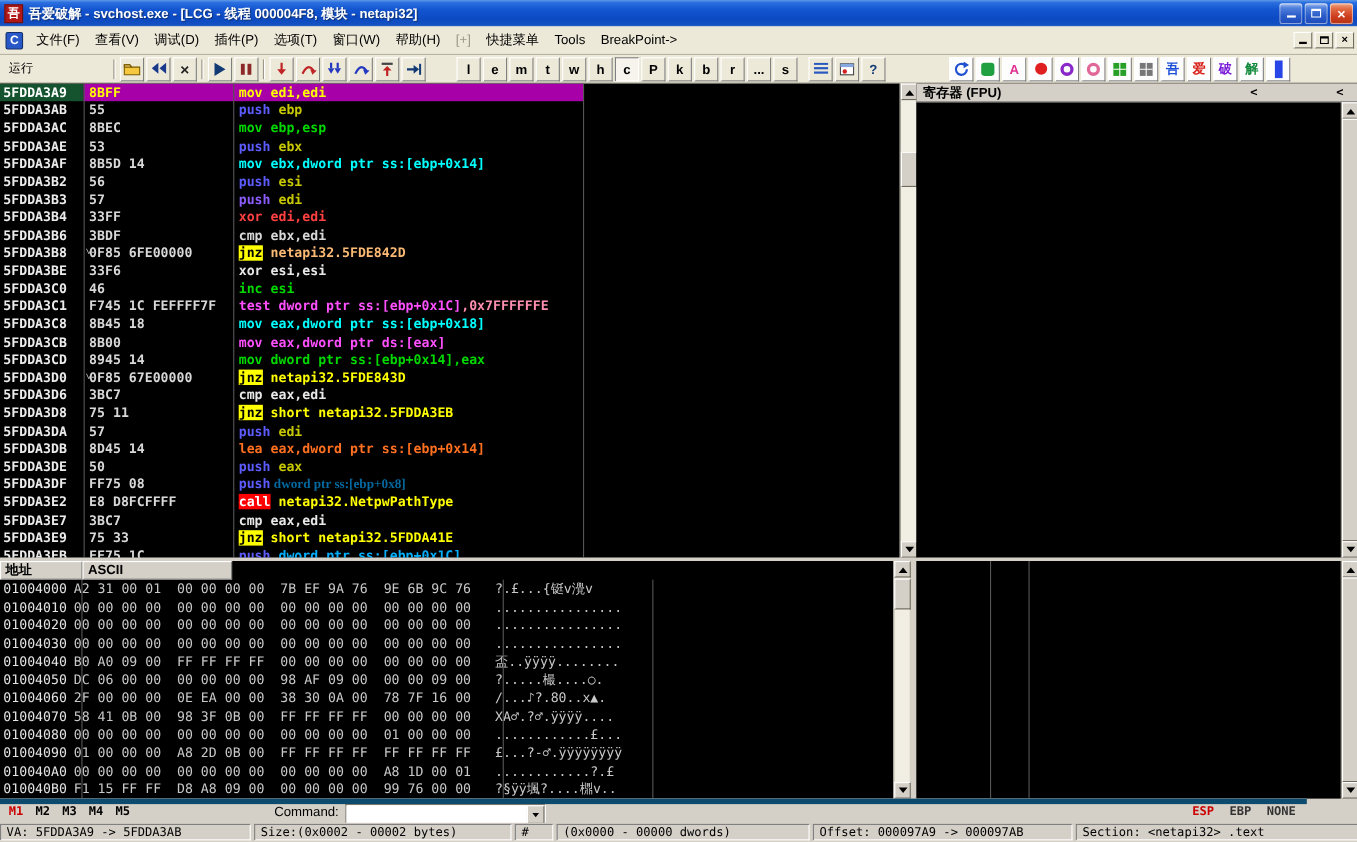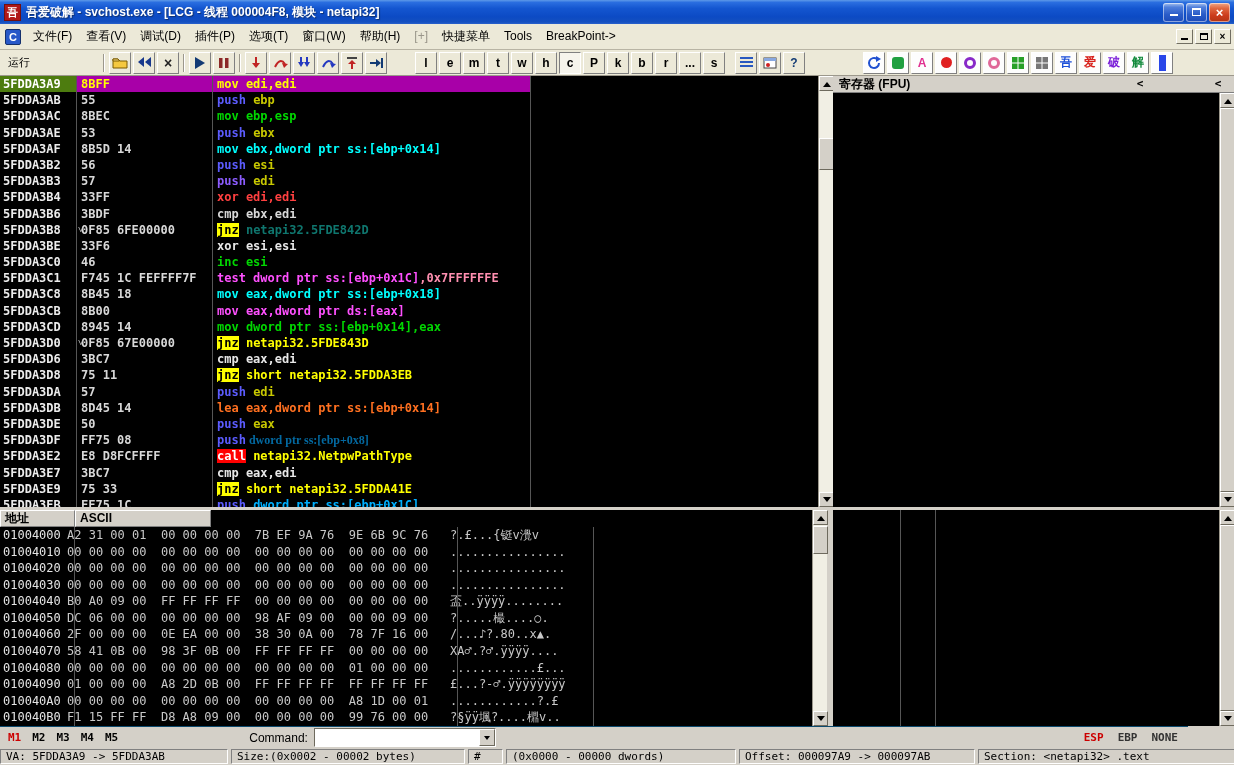--- a/index.html
+++ b/index.html
@@ -44,21 +44,21 @@
 .rose-ring{width:12px;height:12px;border:3px solid #e06898;border-radius:50%}
 .blue-bar{width:7px;height:16px;background:#2846e8}
 
 
 #disasm-panel{left:0;top:76px;width:818px;height:431px;background:#000;overflow:hidden}
 .drow{position:relative;display:flex;height:16.2px;font:bold 12px "DejaVu Sans Mono",monospace;white-space:pre;align-items:center}
 .da{width:76px;height:100%;line-height:16.2px;padding-left:3px;color:#ececec;flex:none}
 .db{width:136px;height:100%;line-height:16.2px;padding-left:5px;color:#d8d8d8;flex:none}
 .di{width:318px;height:100%;line-height:16.2px;padding-left:5px;flex:none}
 .dc{flex:1;height:100%}
-.drow.sel .da{background:#4d7c0f;color:#fff}
+.drow.sel .da{background:#14532d;color:#fff}
 .drow.sel .db,.drow.sel .di{background:#a800a8;color:#ffff00}
 .dmark{position:absolute;left:78px;top:0;color:#c8c8c8;font:bold 10px "DejaVu Sans Mono",monospace;line-height:16.2px}
 .colline{position:absolute;width:1px;background:#565656;top:0}
 .sbar{position:absolute;width:15px;background:#f1efe4;border-left:1px solid #9c988c}
 .sb-btn{position:absolute;left:0;width:15px;height:15px;background:#d4d0c8;border:1px solid;border-color:#fff #6e6a5e #6e6a5e #fff;display:flex;align-items:center;justify-content:center}
 .sb-btn.up{top:0}.sb-btn.down{bottom:0}
 .tri-up{width:0;height:0;border:4px solid transparent;border-bottom:5px solid #000;margin-bottom:3px}
 .tri-down{width:0;height:0;border:4px solid transparent;border-top:5px solid #000;margin-top:3px}
 .sb-thumb{position:absolute;left:0;width:15px;background:#d4d0c8;border:1px solid;border-color:#fff #6e6a5e #6e6a5e #fff}
 #registers-panel{left:833px;top:76px;width:401px;height:431px;background:#000}
@@ -70,21 +70,21 @@
 #dump-panel{left:0;top:510px;width:812px;height:216px;background:#000;overflow:hidden}
 #dump-header{height:17px;display:flex;background:#000}
 .hdrcell{background:#d4d0c8;border:1px solid;border-color:#fff #808080 #808080 #fff;font:bold 12px "Liberation Sans",sans-serif;color:#000;line-height:15px;padding-left:4px;flex:none}
 .hrow{display:flex;height:16.58px;font:12px "DejaVu Sans Mono",monospace;white-space:pre;align-items:center}
 .ha{width:62px;padding-left:3px;color:#e4e4e4;flex:none;line-height:16.58px}
 .hh{width:383px;padding-left:5px;color:#c8c8c8;flex:none;line-height:16.58px}
 .hasc{width:136px;padding-left:5px;color:#c8c8c8;flex:none;line-height:16.58px}
 #stack-panel{left:833px;top:510px;width:386px;height:216px;background:#000;position:absolute}
 
 
-#commandbar{left:0;top:726px;width:1188px;height:22px;background:#d4d0c8;border-top:1px solid #0c4a6e;display:flex;align-items:center}
+#commandbar{left:0;top:726px;width:1188px;height:22px;background:#d4d0c8;border-top:5px solid #0c4a6e;display:flex;align-items:flex-start}
 #command-tabs{display:flex;margin-left:8px}
 .mtab{font:bold 11px "DejaVu Sans Mono",monospace;color:#000;margin-right:11px}
 .mtab.active{color:#cc0000}
 #command-label{font:12px "Liberation Sans",sans-serif;color:#000;margin-left:120px}
 #command-combo{width:182px;height:19px;background:#fff;border:1px solid;border-color:#6e6a5e #fff #fff #6e6a5e;margin-left:6px;display:flex}
 #command-input{flex:1;border:0;outline:0;font:12px "DejaVu Sans Mono",monospace;padding:1px 2px;background:#fff}
 #combo-drop{width:16px;height:17px;background:#d4d0c8;border:1px solid;border-color:#fff #6e6a5e #6e6a5e #fff;display:flex;align-items:center;justify-content:center}
 .tri-down-s{width:0;height:0;border:3px solid transparent;border-top:4px solid #000;margin-top:3px}
 #command-flags{margin-left:auto;margin-right:10px;display:flex}
 .flag{font:bold 11px "DejaVu Sans Mono",monospace;margin-left:14px}
@@ -287,21 +287,21 @@
   <div id="disasm-rows">
       <div class="drow sel"><span class="da">5FDDA3A9</span><span class="db">8BFF</span><span class="di"><span style="color: rgb(255, 255, 0);">mov edi,edi</span></span><span class="dc"></span></div>
       <div class="drow"><span class="da">5FDDA3AB</span><span class="db">55</span><span class="di"><span style="color: rgb(92, 92, 255);">push</span><span style="color: rgb(200, 200, 0);"> ebp</span></span><span class="dc"></span></div>
       <div class="drow"><span class="da">5FDDA3AC</span><span class="db">8BEC</span><span class="di"><span style="color: rgb(0, 216, 0);">mov ebp,esp</span></span><span class="dc"></span></div>
       <div class="drow"><span class="da">5FDDA3AE</span><span class="db">53</span><span class="di"><span style="color: rgb(92, 92, 255);">push</span><span style="color: rgb(200, 200, 0);"> ebx</span></span><span class="dc"></span></div>
       <div class="drow"><span class="da">5FDDA3AF</span><span class="db">8B5D 14</span><span class="di"><span style="color: rgb(0, 255, 255);">mov ebx,dword ptr ss:[ebp+0x14]</span></span><span class="dc"></span></div>
       <div class="drow"><span class="da">5FDDA3B2</span><span class="db">56</span><span class="di"><span style="color: rgb(92, 92, 255);">push</span><span style="color: rgb(200, 200, 0);"> esi</span></span><span class="dc"></span></div>
       <div class="drow"><span class="da">5FDDA3B3</span><span class="db">57</span><span class="di"><span style="color: rgb(140, 92, 255);">push</span><span style="color: rgb(200, 200, 0);"> edi</span></span><span class="dc"></span></div>
       <div class="drow"><span class="da">5FDDA3B4</span><span class="db">33FF</span><span class="di"><span style="color: rgb(255, 64, 64);">xor edi,edi</span></span><span class="dc"></span></div>
       <div class="drow"><span class="da">5FDDA3B6</span><span class="db">3BDF</span><span class="di"><span style="color: rgb(216, 216, 216);">cmp ebx,edi</span></span><span class="dc"></span></div>
-      <div class="drow"><span class="da">5FDDA3B8</span><span class="db">0F85 6FE00000</span><span class="di"><span style="color: rgb(0, 0, 0); background: rgb(255, 255, 0);">jnz</span><span style="color: #0f766e;"> netapi32.5FDE842D</span></span><span class="dc"></span><span class="dmark">˅</span></div>
+      <div class="drow"><span class="da">5FDDA3B8</span><span class="db">0F85 6FE00000</span><span class="di"><span style="color: rgb(0, 0, 0); background: rgb(255, 255, 0);">jnz</span><span style="color: #fdba74;"> netapi32.5FDE842D</span></span><span class="dc"></span><span class="dmark">˅</span></div>
       <div class="drow"><span class="da">5FDDA3BE</span><span class="db">33F6</span><span class="di"><span style="color: rgb(232, 232, 232);">xor esi,esi</span></span><span class="dc"></span></div>
       <div class="drow"><span class="da">5FDDA3C0</span><span class="db">46</span><span class="di"><span style="color: rgb(0, 216, 0);">inc esi</span></span><span class="dc"></span></div>
       <div class="drow"><span class="da">5FDDA3C1</span><span class="db">F745 1C FEFFFF7F</span><span class="di"><span style="color: rgb(255, 80, 255);">test dword ptr ss:[ebp+0x1C]</span><span style="color: rgb(255, 143, 176);">,0x7FFFFFFE</span></span><span class="dc"></span></div>
       <div class="drow"><span class="da">5FDDA3C8</span><span class="db">8B45 18</span><span class="di"><span style="color: rgb(0, 255, 255);">mov eax,dword ptr ss:[ebp+0x18]</span></span><span class="dc"></span></div>
       <div class="drow"><span class="da">5FDDA3CB</span><span class="db">8B00</span><span class="di"><span style="color: rgb(255, 80, 255);">mov eax,dword ptr ds:[eax]</span></span><span class="dc"></span></div>
       <div class="drow"><span class="da">5FDDA3CD</span><span class="db">8945 14</span><span class="di"><span style="color: rgb(0, 216, 0);">mov dword ptr ss:[ebp+0x14],eax</span></span><span class="dc"></span></div>
       <div class="drow"><span class="da">5FDDA3D0</span><span class="db">0F85 67E00000</span><span class="di"><span style="color: rgb(0, 0, 0); background: rgb(255, 255, 0);">jnz</span><span style="color: rgb(255, 255, 0);"> netapi32.5FDE843D</span></span><span class="dc"></span><span class="dmark">˅</span></div>
       <div class="drow"><span class="da">5FDDA3D6</span><span class="db">3BC7</span><span class="di"><span style="color: rgb(232, 232, 232);">cmp eax,edi</span></span><span class="dc"></span></div>
       <div class="drow"><span class="da">5FDDA3D8</span><span class="db">75 11</span><span class="di"><span style="color: rgb(0, 0, 0); background: rgb(255, 255, 0);">jnz</span><span style="color: rgb(255, 255, 0);"> short netapi32.5FDDA3EB</span></span><span class="dc"></span></div>
       <div class="drow"><span class="da">5FDDA3DA</span><span class="db">57</span><span class="di"><span style="color: rgb(92, 92, 255);">push</span><span style="color: rgb(200, 200, 0);"> edi</span></span><span class="dc"></span></div>

